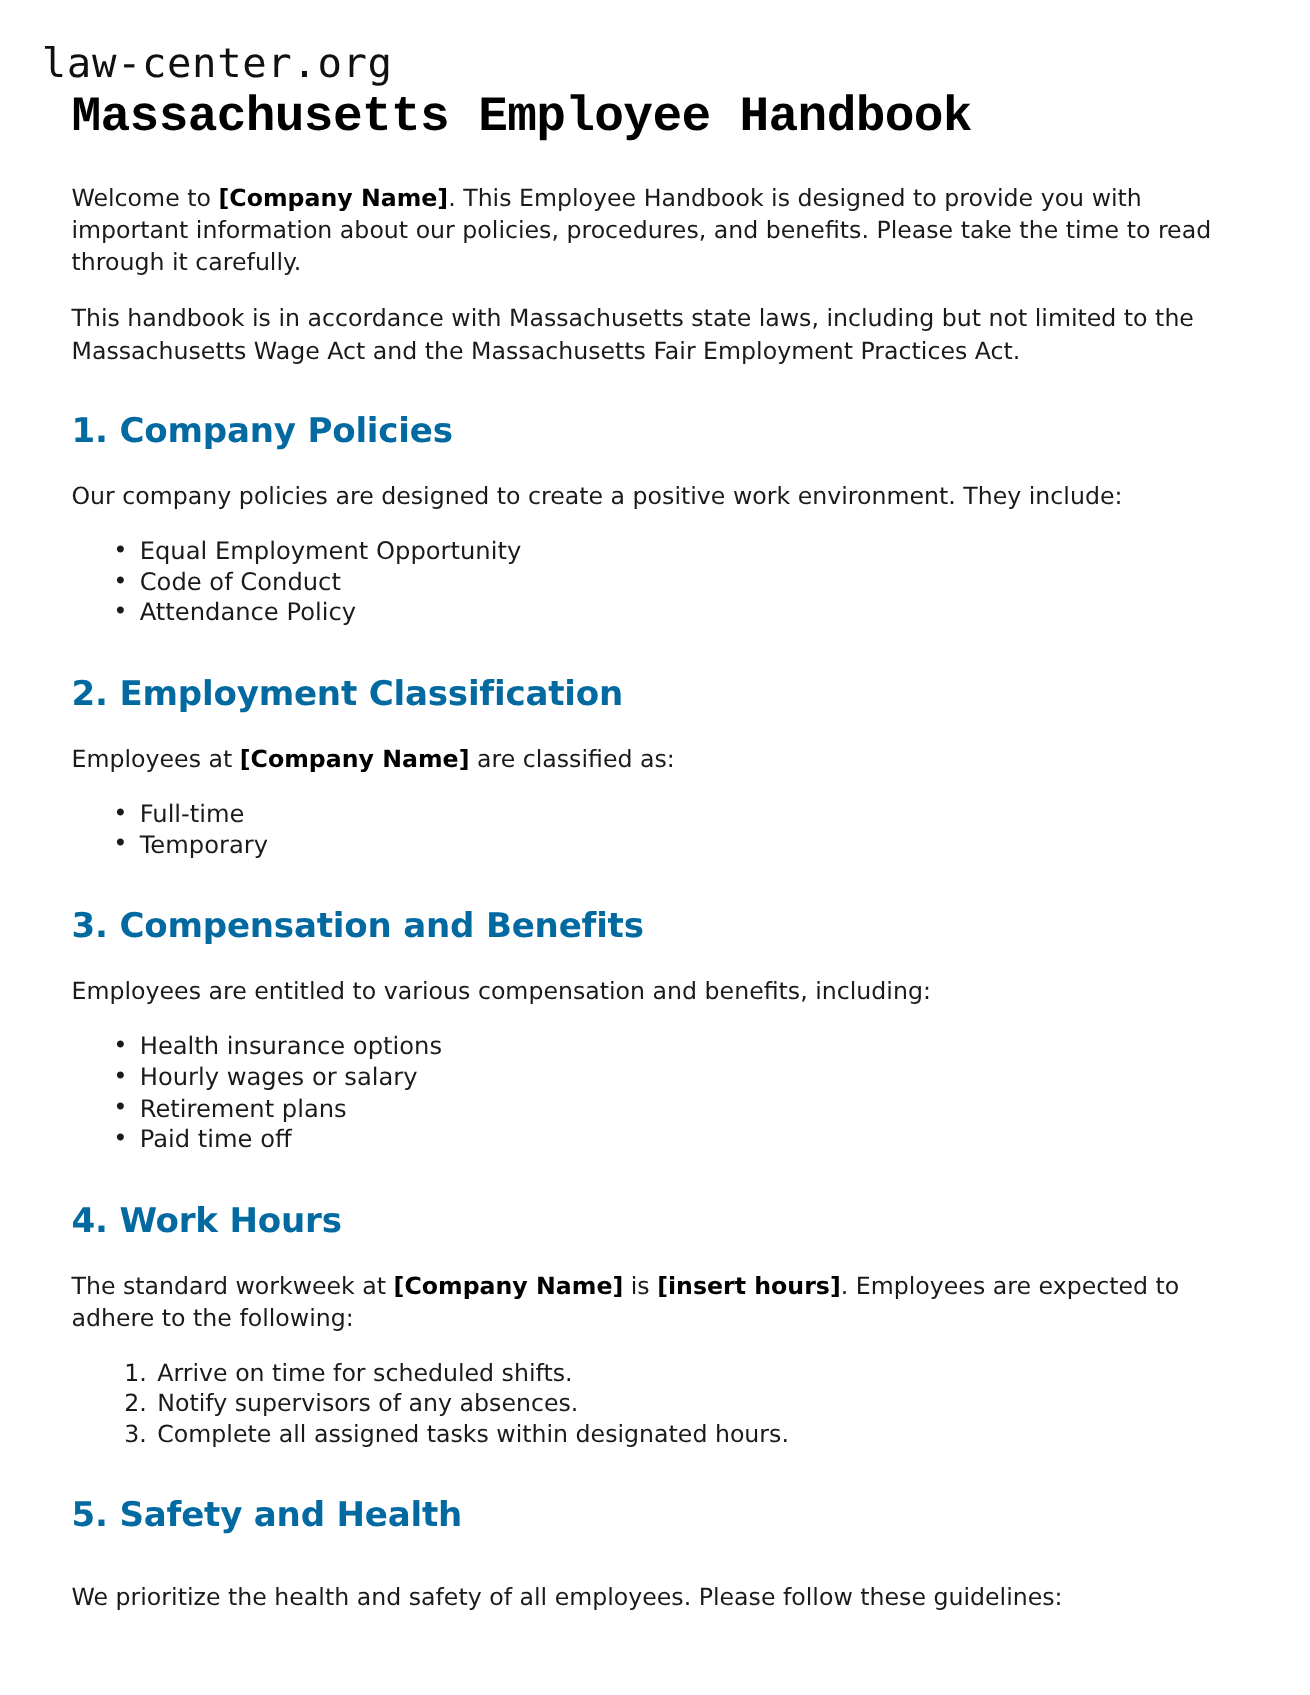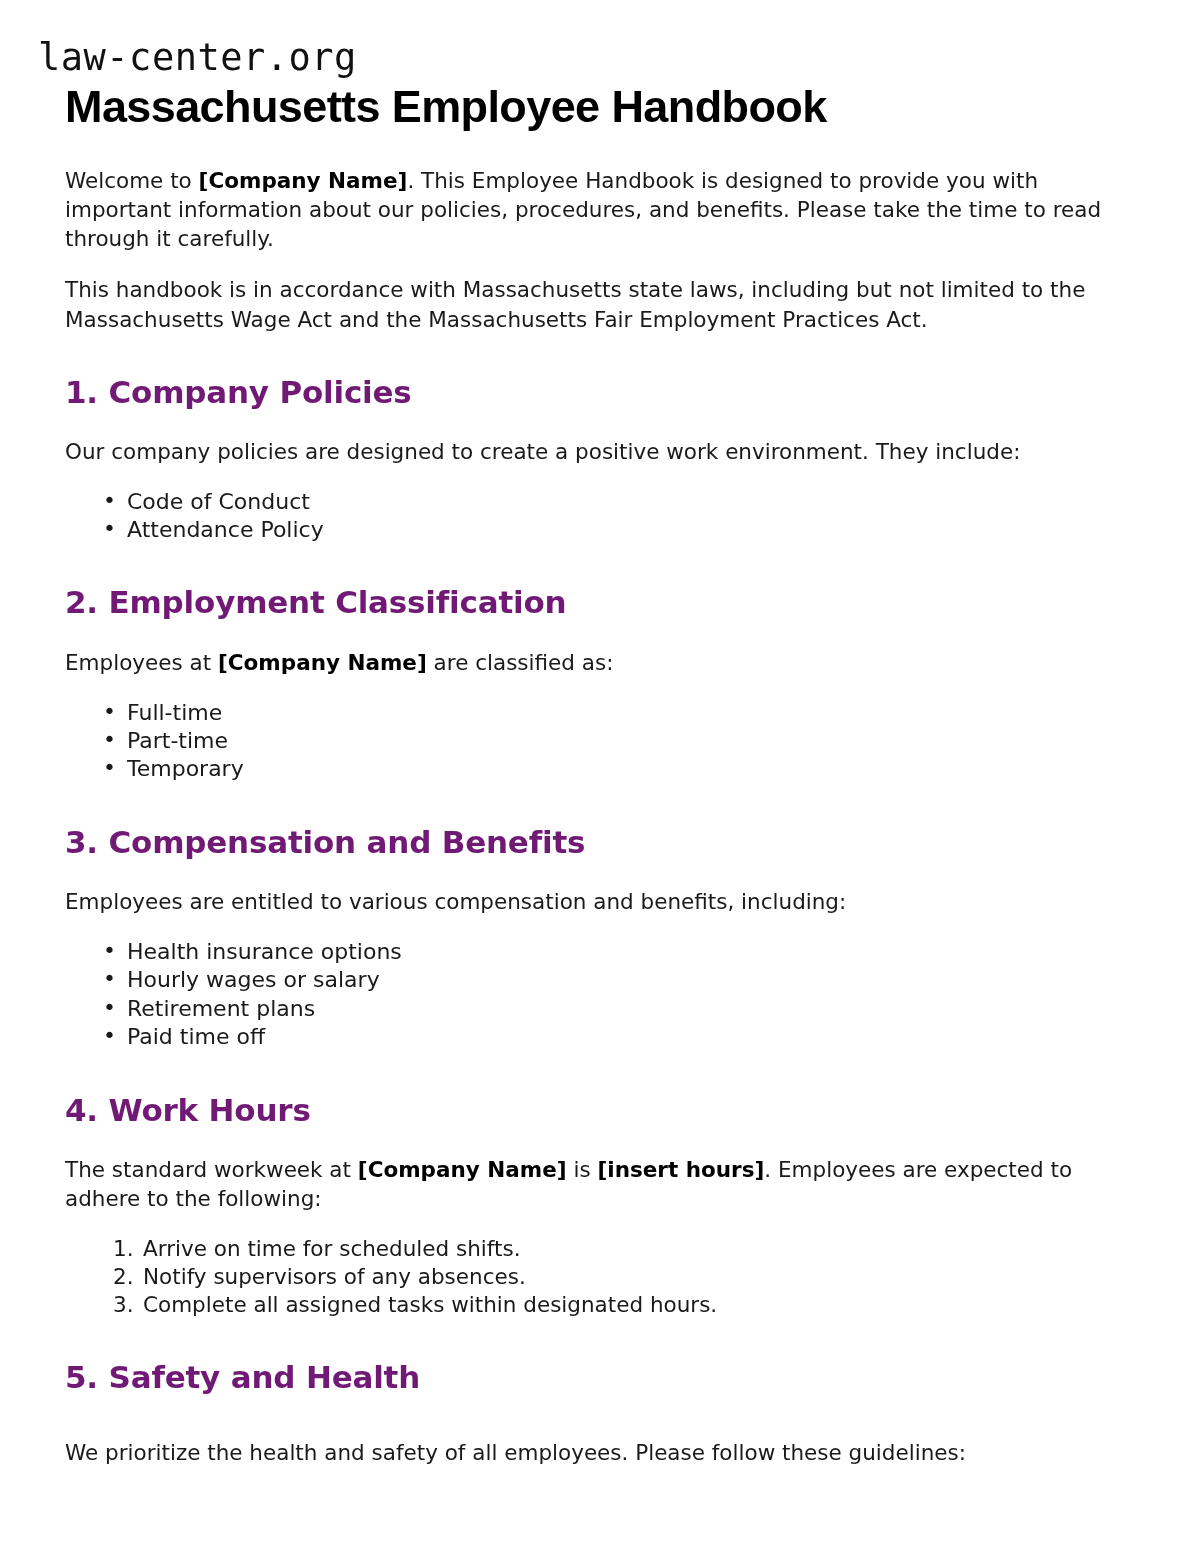--- a/index.html
+++ b/index.html
@@ -35,37 +35,37 @@
     margin: 0 0 2px 0;
     white-space: nowrap;
   }
 
   .content {
     padding-left: 27px;
     padding-right: 0px;
   }
 
   h1.doc-title {
-    font-family: Liberation Sans, sans-serif;
+    font-family: Liberation Mono, monospace;
     font-size: 45px;
     font-weight: bold;
     letter-spacing: -0.6px;
     line-height: 1.15;
     margin: 0 0 34px 0;
     color: #000000;
   }
 
   h2.section-heading {
     font-family: "DejaVu Sans", sans-serif;
     font-size: 31px;
     font-weight: bold;
     letter-spacing: -0.2px;
     line-height: 1.2;
     margin: 40px 0 26px 0;
-    color: #701a75;
+    color: #0369a1;
   }
 
   p.body-text {
     font-family: "DejaVu Sans", sans-serif;
     font-size: 21.5px;
     font-weight: 400;
     line-height: 1.35;
     margin: 0 0 22px 0;
     color: #1a1a1a;
     max-width: 1056px;
@@ -148,31 +148,31 @@
 
     <p class="body-text"><span>Welcome to </span><b>[Company Name]</b><span>. This Employee Handbook is designed to provide you with important information about our policies, procedures, and benefits. Please take the time to read through it carefully.</span></p>
 
     <p class="body-text">This handbook is in accordance with Massachusetts state laws, including but not limited to the Massachusetts Wage Act and the Massachusetts Fair Employment Practices Act.</p>
 
     <h2 class="section-heading">1. Company Policies</h2>
 
     <p class="body-text">Our company policies are designed to create a positive work environment. They include:</p>
 
     <ul class="bullet-list">
+      <li>Equal Employment Opportunity</li>
       <li>Code of Conduct</li>
       <li>Attendance Policy</li>
     </ul>
 
     <h2 class="section-heading">2. Employment Classification</h2>
 
     <p class="body-text"><span>Employees at </span><b>[Company Name]</b><span> are classified as:</span></p>
 
     <ul class="bullet-list">
       <li>Full-time</li>
-      <li>Part-time</li>
       <li>Temporary</li>
     </ul>
 
     <h2 class="section-heading">3. Compensation and Benefits</h2>
 
     <p class="body-text">Employees are entitled to various compensation and benefits, including:</p>
 
     <ul class="bullet-list">
       <li>Health insurance options</li>
       <li>Hourly wages or salary</li>

